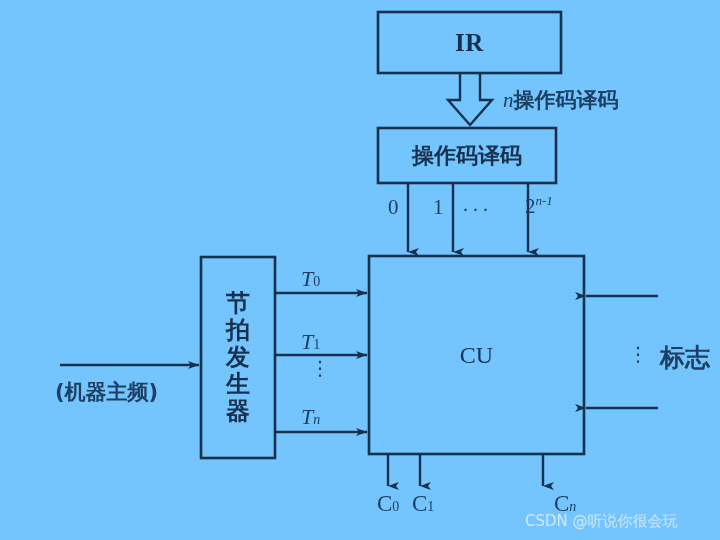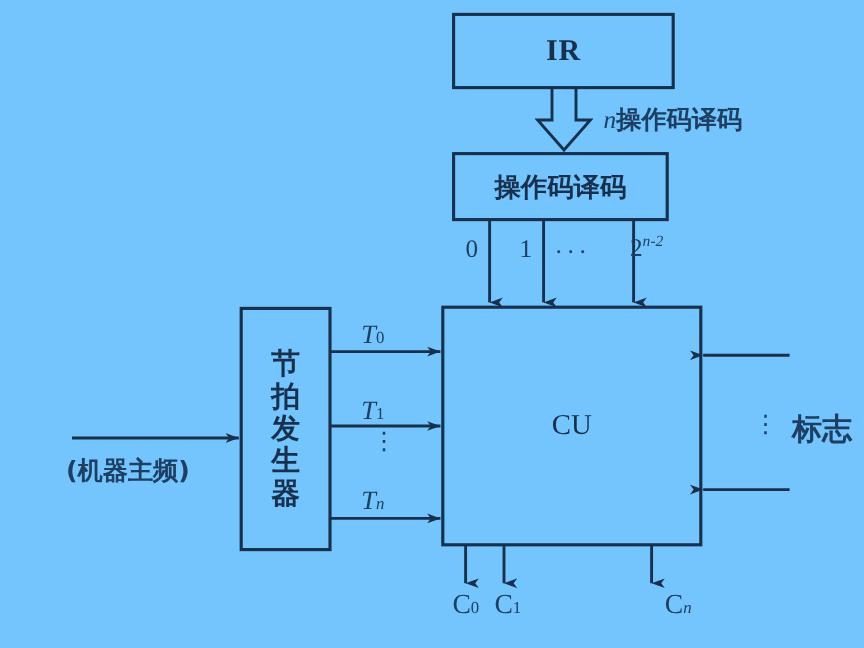--- a/index.html
+++ b/index.html
@@ -175,21 +175,21 @@
   </div>
 
   <div class="lbl" id="opcode-width-label">
     <span class="serif-i nvar">n</span><span class="cjk">操作码译码</span>
   </div>
 
   <div class="lbl" id="dec-out-0">0</div>
   <div class="lbl" id="dec-out-1">1</div>
   <div class="lbl" id="dec-out-dots">···</div>
   <div class="lbl" id="dec-out-last">
-    <span>2</span><sup class="serif-i">n-2</sup>
+    <span>2</span><sup class="serif-i">n-1</sup>
   </div>
 
   <div class="lbl" id="t0-label">
     <span class="serif-i">T</span><span class="tsub">0</span>
   </div>
   <div class="lbl" id="t1-label">
     <span class="serif-i">T</span><span class="tsub">1</span>
   </div>
   <div class="lbl" id="t-vdots">⋮</div>
   <div class="lbl" id="tn-label">
@@ -206,14 +206,15 @@
   <div class="lbl" id="c0-label">
     <span>C</span><span class="csub">0</span>
   </div>
   <div class="lbl" id="c1-label">
     <span>C</span><span class="csub">1</span>
   </div>
   <div class="lbl" id="cn-label">
     <span>C</span><span class="csub serif-i">n</span>
   </div>
 
+  <div id="watermark">CSDN @听说你很会玩</div>
 
 </div>
 
 </body></html>

